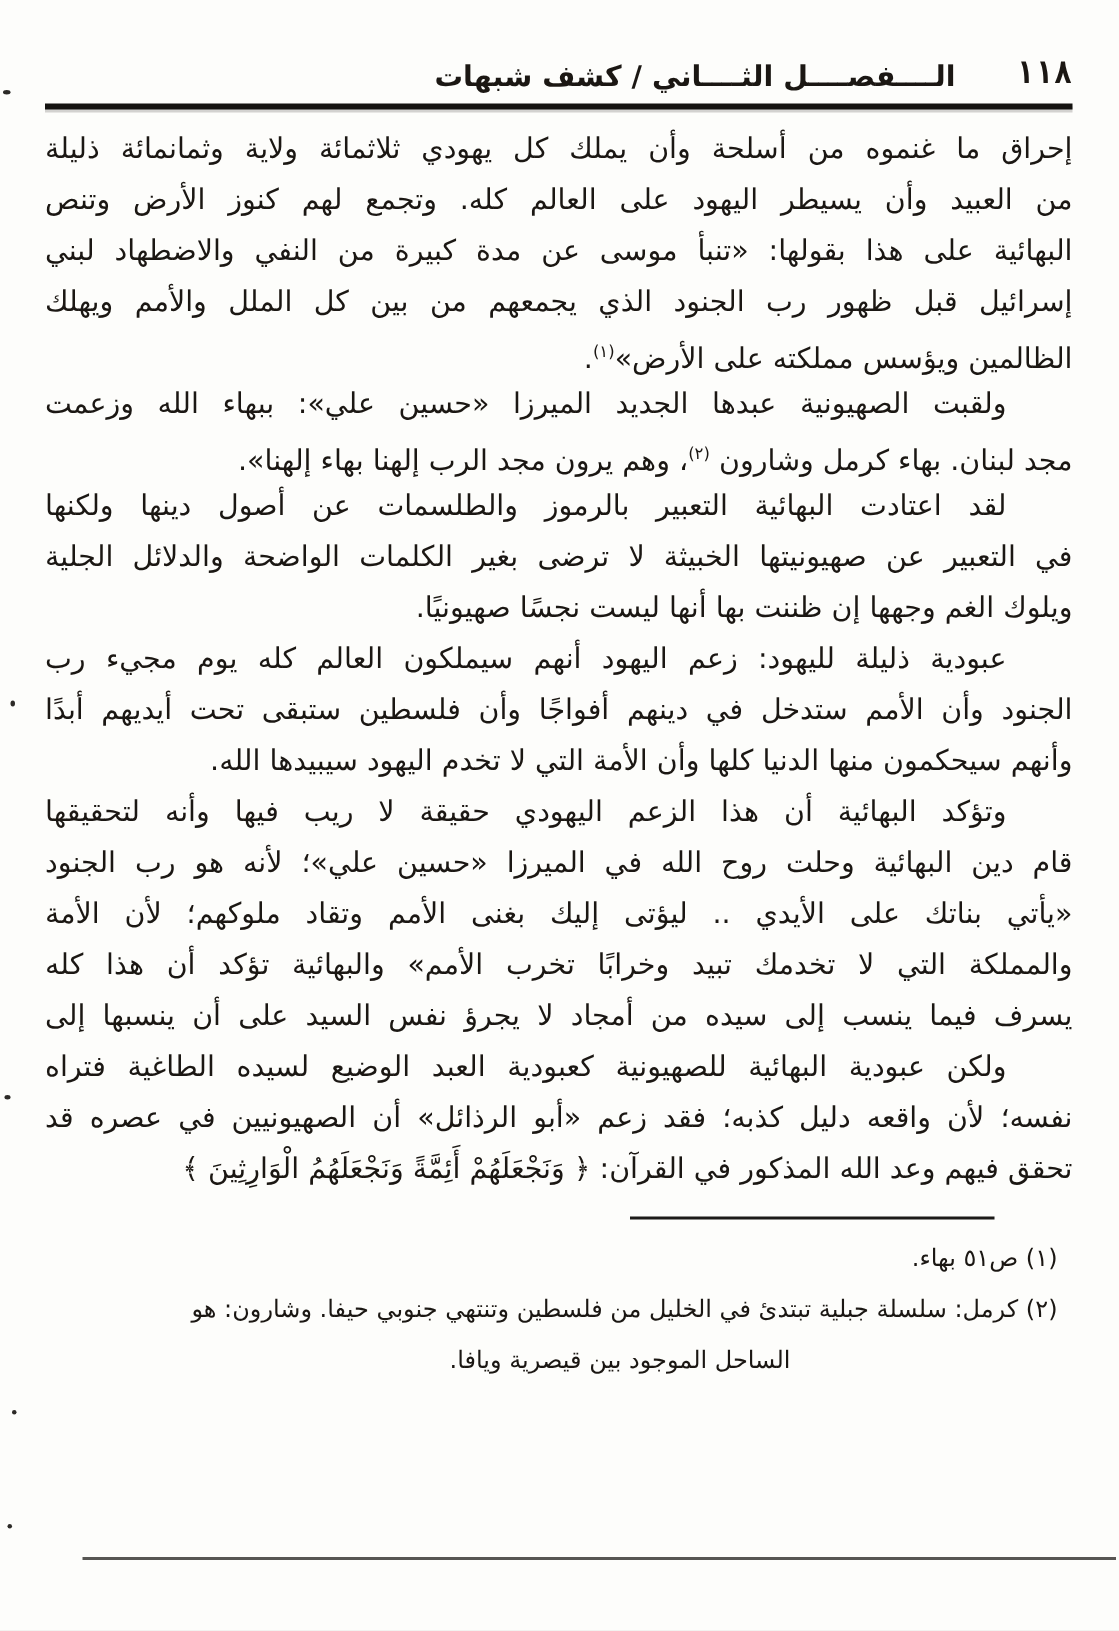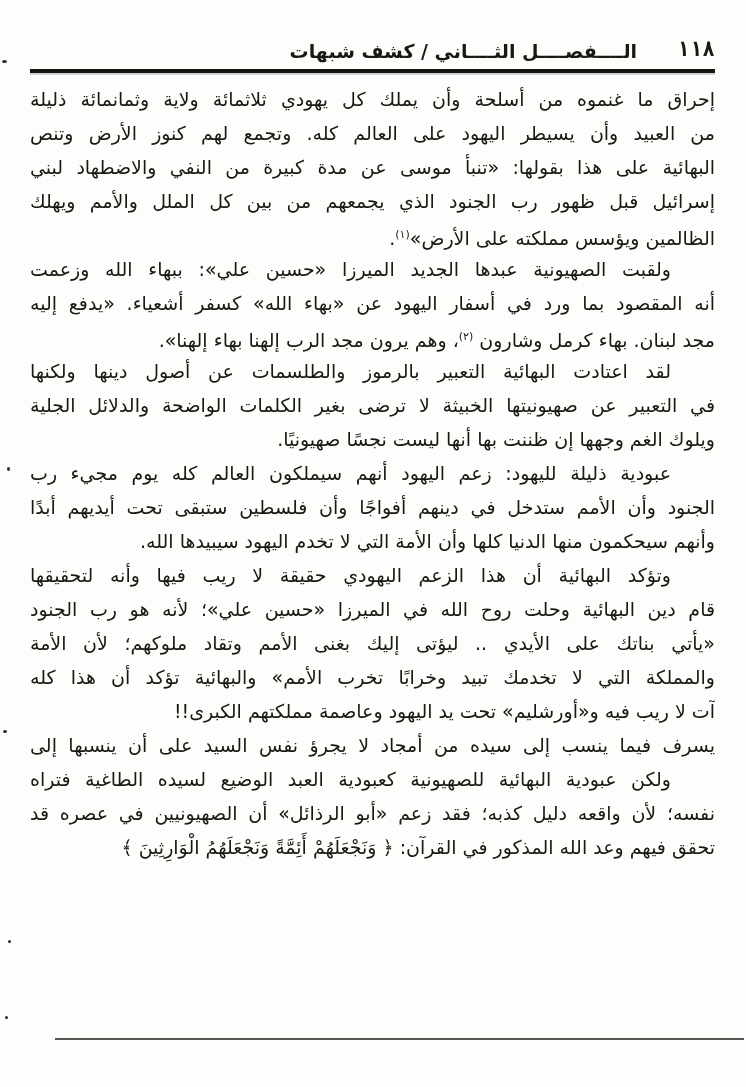--- a/index.html
+++ b/index.html
@@ -111,39 +111,45 @@
 
   <div class="header-rule"></div>
 
   <main class="body-text">
       <div class="line just">إحراق ما غنموه من أسلحة وأن يملك كل يهودي ثلاثمائة ولاية وثمانمائة ذليلة</div>
       <div class="line just">من العبيد وأن يسيطر اليهود على العالم كله. وتجمع لهم كنوز الأرض وتنص</div>
       <div class="line just">البهائية على هذا بقولها: «تنبأ موسى عن مدة كبيرة من النفي والاضطهاد لبني</div>
       <div class="line just">إسرائيل قبل ظهور رب الجنود الذي يجمعهم من بين كل الملل والأمم ويهلك</div>
       <div class="line last">الظالمين ويؤسس مملكته على الأرض»<sup class="fnref">(١)</sup>.</div>
       <div class="line just indent">ولقبت الصهيونية عبدها الجديد الميرزا «حسين علي»: ببهاء الله وزعمت</div>
-      <div class="line just">أنه المقصود بما ورد في أسفار اليهود عن «بهاء الله» كسفر أشعياء. «يدفع إليه</div>
       <div class="line last">مجد لبنان. بهاء كرمل وشارون <sup class="fnref">(٢)</sup>، وهم يرون مجد الرب إلهنا بهاء إلهنا».</div>
       <div class="line just indent">لقد اعتادت البهائية التعبير بالرموز والطلسمات عن أصول دينها ولكنها</div>
       <div class="line just">في التعبير عن صهيونيتها الخبيثة لا ترضى بغير الكلمات الواضحة والدلائل الجلية</div>
       <div class="line last">ويلوك الغم وجهها إن ظننت بها أنها ليست نجسًا صهيونيًا.</div>
       <div class="line just indent">عبودية ذليلة لليهود: زعم اليهود أنهم سيملكون العالم كله يوم مجيء رب</div>
       <div class="line just">الجنود وأن الأمم ستدخل في دينهم أفواجًا وأن فلسطين ستبقى تحت أيديهم أبدًا</div>
       <div class="line last">وأنهم سيحكمون منها الدنيا كلها وأن الأمة التي لا تخدم اليهود سيبيدها الله.</div>
       <div class="line just indent">وتؤكد البهائية أن هذا الزعم اليهودي حقيقة لا ريب فيها وأنه لتحقيقها</div>
       <div class="line just">قام دين البهائية وحلت روح الله في الميرزا «حسين علي»؛ لأنه هو رب الجنود</div>
       <div class="line just">«يأتي بناتك على الأيدي .. ليؤتى إليك بغنى الأمم وتقاد ملوكهم؛ لأن الأمة</div>
       <div class="line just">والمملكة التي لا تخدمك تبيد وخرابًا تخرب الأمم» والبهائية تؤكد أن هذا كله</div>
-      <div class="line last">آت لا ريب فيه و«أورشليم» تحت يد اليهود وعاصمة مملكتهم الكبرى!!</div>
       <div class="line just">يسرف فيما ينسب إلى سيده من أمجاد لا يجرؤ نفس السيد على أن ينسبها إلى</div>
       <div class="line just indent">ولكن عبودية البهائية للصهيونية كعبودية العبد الوضيع لسيده الطاغية فتراه</div>
       <div class="line just">نفسه؛ لأن واقعه دليل كذبه؛ فقد زعم «أبو الرذائل» أن الصهيونيين في عصره قد</div>
       <div class="line last">تحقق فيهم وعد الله المذكور في القرآن: ﴿ وَنَجْعَلَهُمْ أَئِمَّةً وَنَجْعَلَهُمُ الْوَارِثِينَ ﴾</div>
     </main>
 
+  <section class="footnotes">
+    <div class="fn-rule"></div>
+    <div>
+        <div class="fn-line">(١) ص٥١ بهاء.</div>
+        <div class="fn-line">(٢) كرمل: سلسلة جبلية تبتدئ في الخليل من فلسطين وتنتهي جنوبي حيفا. وشارون: هو</div>
+        <div class="fn-line fn-cont">الساحل الموجود بين قيصرية ويافا.</div>
+      </div>
+  </section>
 
   <div class="bottom-artifact"></div>
   <div class="speck s1"></div>
   <div class="speck s2"></div>
   <div class="speck s3"></div>
   <div class="speck s4"></div>
   <div class="speck s5"></div>
 
 </div>
 

